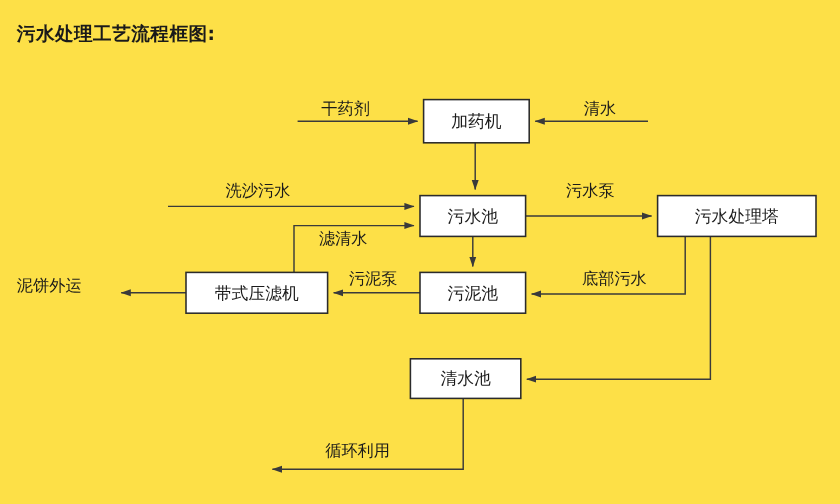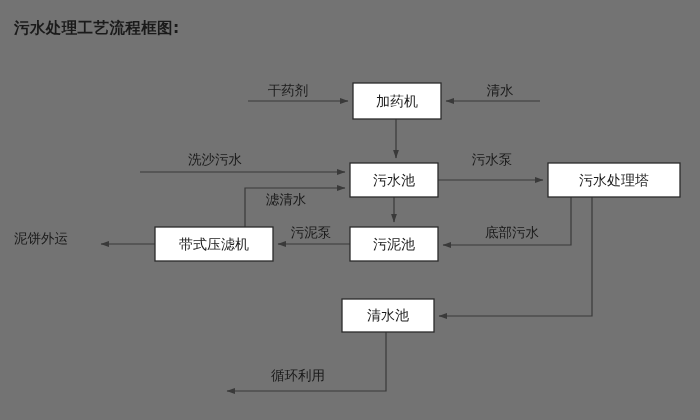--- a/index.html
+++ b/index.html
@@ -4,21 +4,21 @@
 <style>
   html, body {
     margin: 0;
     padding: 0;
     background: #ffffff;
   }
   #page {
     position: relative;
     width: 700px;
     height: 420px;
-    background: #737373;
+    background: #fde047;
     font-family: "DejaVu Sans", sans-serif;
     overflow: hidden;
   }
   #diagram-title {
     position: absolute;
     left: 14px;
     top: 18px;
     font-family: "DejaVu Sans", sans-serif;
     font-size: 15.5px;
     font-weight: bold;

